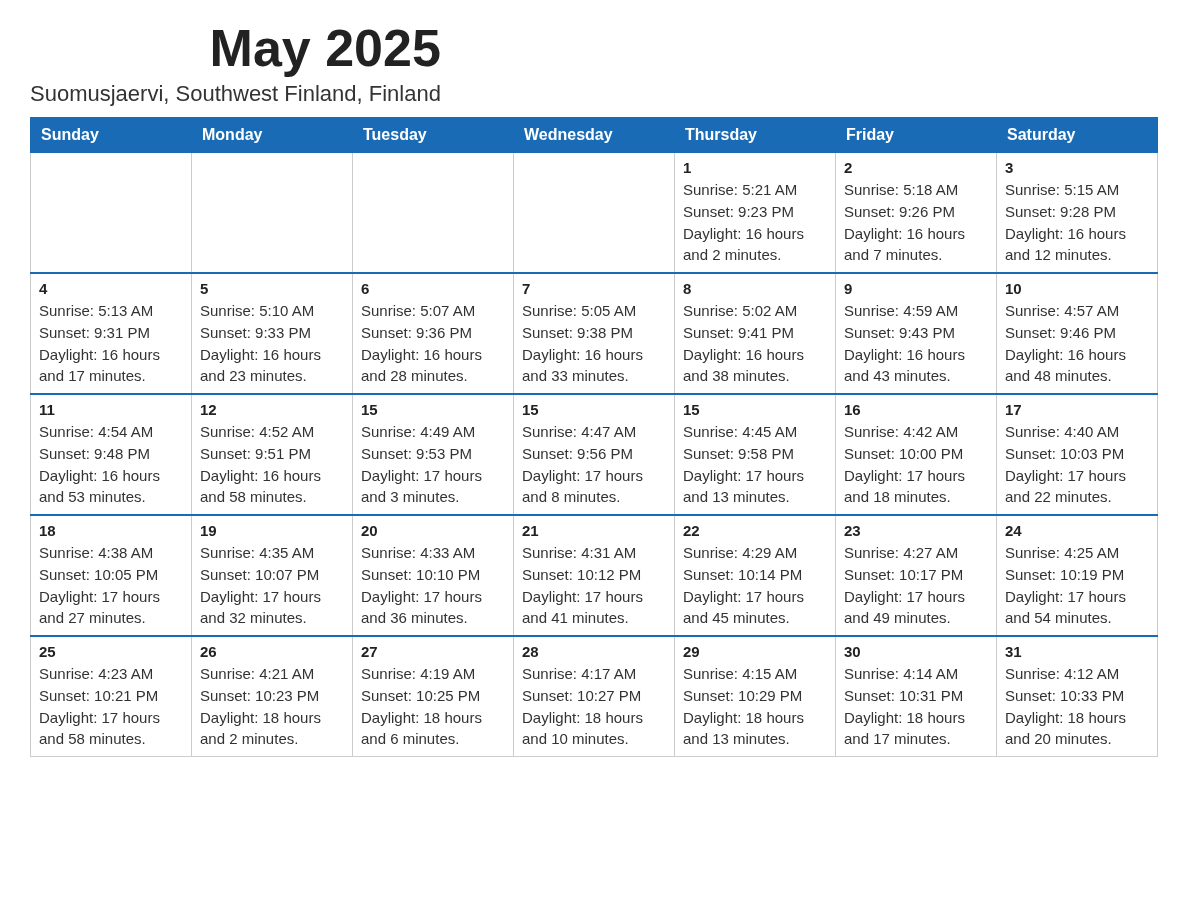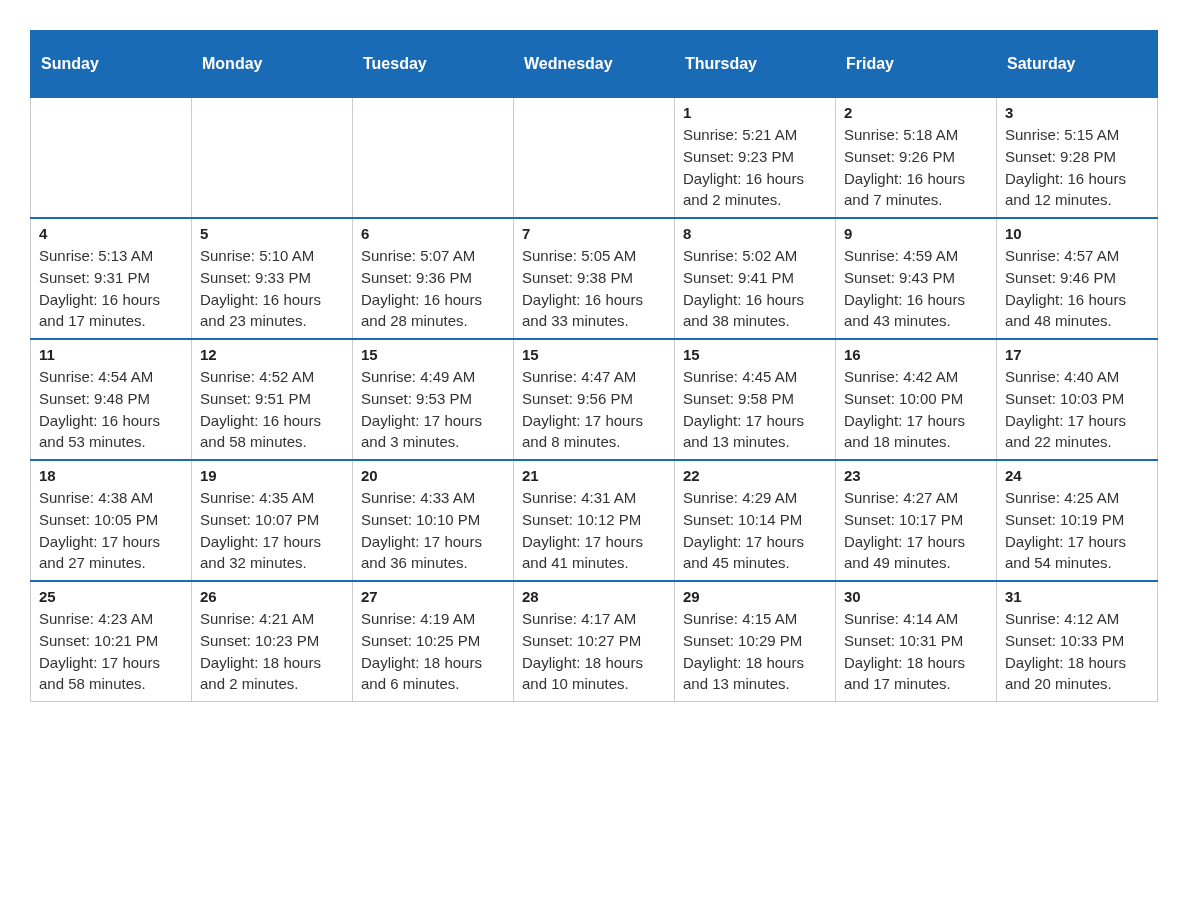--- a/index.html
+++ b/index.html
@@ -63,21 +63,21 @@
     .calendar {
       width: 100%;
       border-collapse: collapse;
       margin-top: 10px;
     }
     .calendar th {
       background-color: #1a6bb5;
       color: #fff;
       font-size: 16px;
       font-weight: bold;
-      padding: 24px 10px;
+      padding: 8px 10px;
       text-align: left;
       border: 1px solid #1a6bb5;
     }
     .calendar td {
       border: 1px solid #ccc;
       vertical-align: top;
       padding: 6px 8px;
       width: 14.28%;
       font-size: 13px;
       color: #333;
@@ -98,20 +98,24 @@
       line-height: 1.45;
     }
     .row-separator td {
       border-top: 2px solid #1a6bb5;
     }
   </style>
 </head>
 <body>
 
 <div class="header">
+  <div class="title-block">
+    <div class="month-title">May 2025</div>
+    <div class="location-title">Suomusjaervi, Southwest Finland, Finland</div>
+  </div>
 </div>
 
 <table class="calendar">
   <thead>
     <tr>
 
     <th>Sunday</th>
         <th>Monday</th>
         <th>Tuesday</th>
         <th>Wednesday</th>

